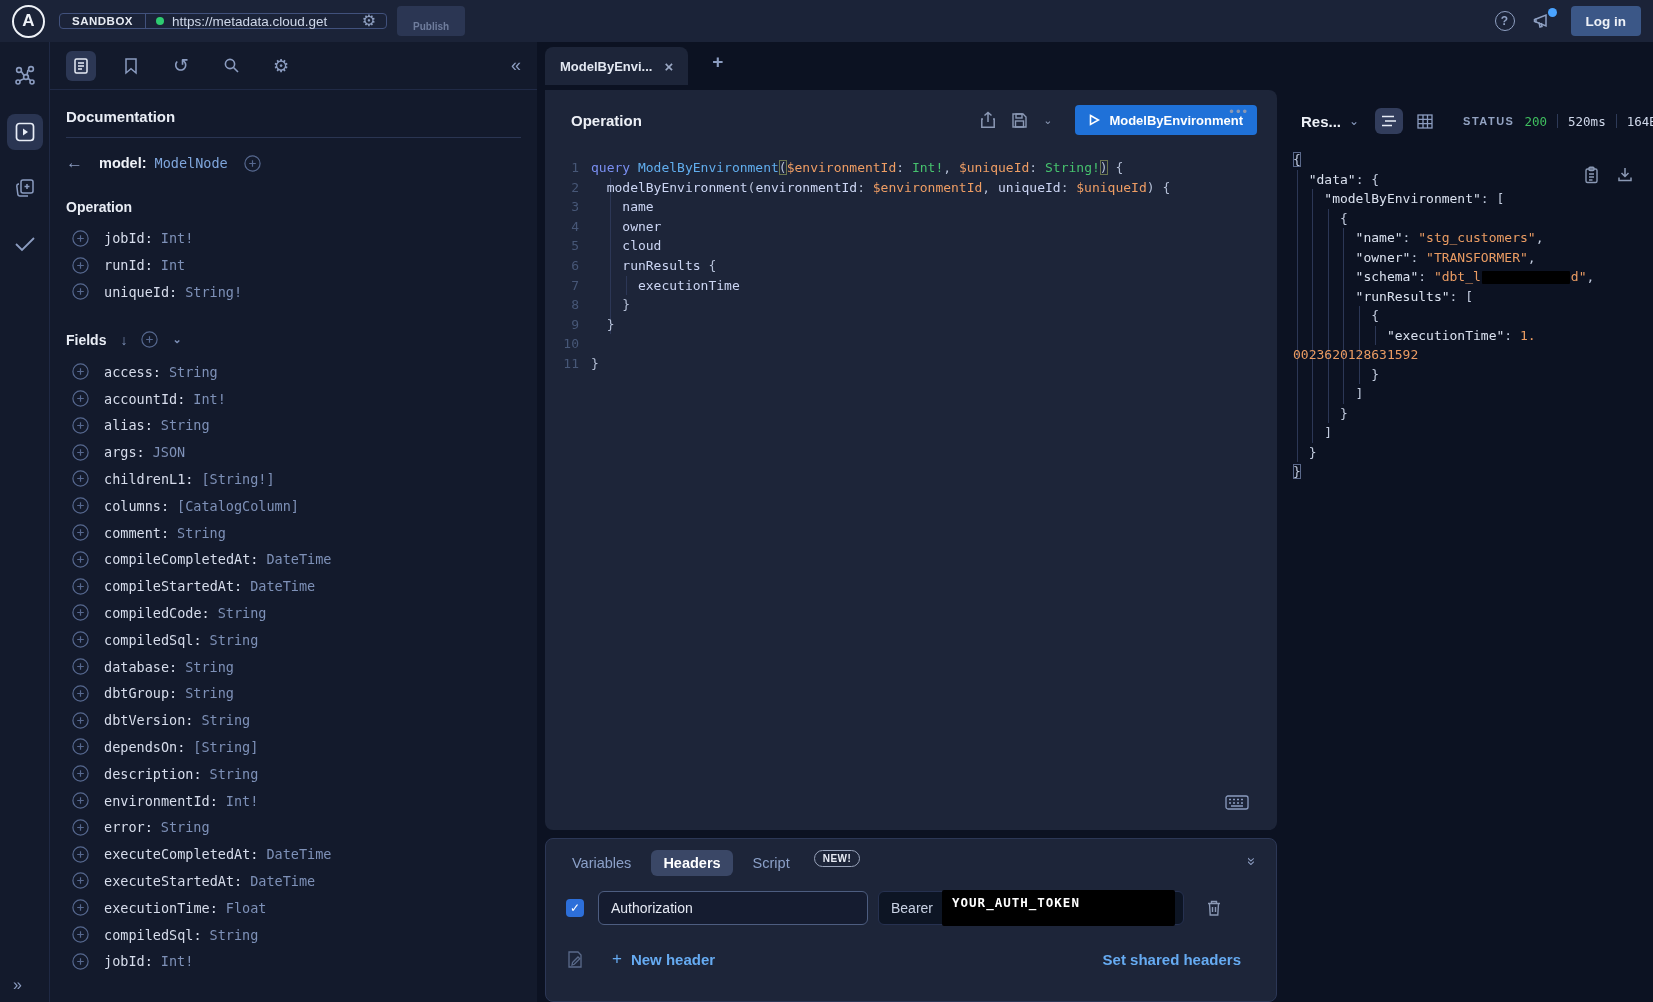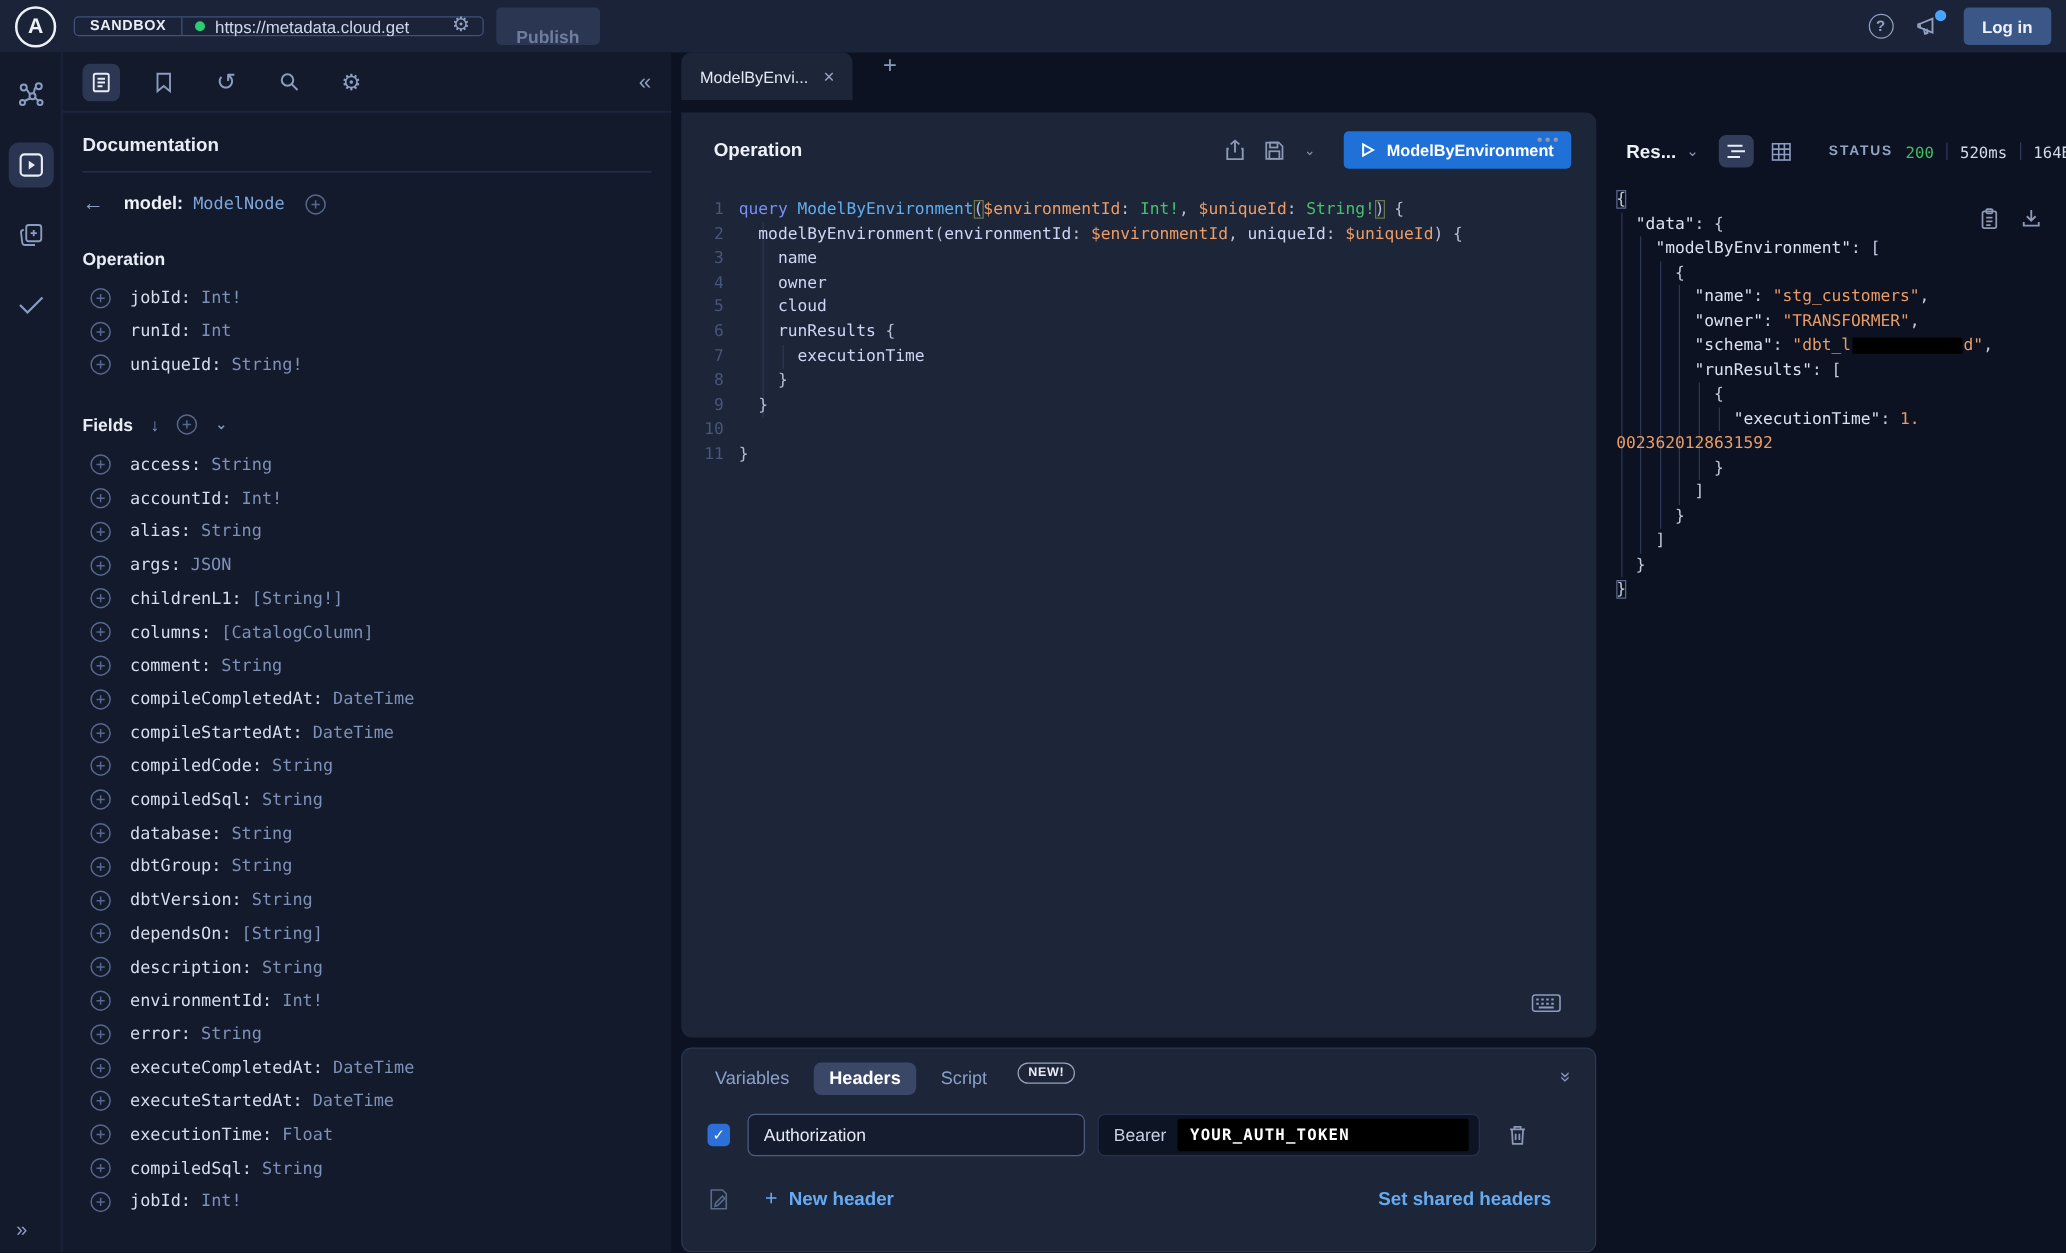--- a/index.html
+++ b/index.html
@@ -13,21 +13,21 @@
     display:flex; align-items:center; justify-content:center; font-weight:bold; font-size:17px; color:#eef1f7; }
   .addr-group { display:flex; align-items:stretch; height:16px; margin-left:14px;
     border:1px solid #41517c; border-radius:4px; }
   .sandbox-chip { display:flex; align-items:center; padding:0 12px; border-right:1px solid #41517c;
     font-size:11.5px; font-weight:bold; letter-spacing:.5px; color:#e8ecf4; }
   .url-box { display:flex; align-items:center; gap:8px; padding:0 10px; width:240px; color:#cfd8ea; font-size:13.5px; }
   .url-text { white-space:nowrap; overflow:hidden; flex:1; }
   .green-dot { width:8px; height:8px; border-radius:50%; background:#2ecc71; flex:none; }
   .icon-gear { color:#8fa0c2; font-size:16px; line-height:1; }
   .publish-btn { margin-left:10px; height:28px; padding:15px 16px; background:#2b3653; color:#6f7d9d;
-    border:none; border-radius:4px; font-size:14px; font-weight:bold; }
+    border:none; border-radius:4px; font-size:10px; font-weight:bold; }
   .topbar-right { margin-left:auto; display:flex; align-items:center; gap:18px; }
   .help-icon { width:20px; height:20px; border:1.5px solid #8fa0c2; border-radius:50%; color:#8fa0c2;
     font-size:12px; font-weight:bold; display:flex; align-items:center; justify-content:center; }
   .megaphone { position:relative; color:#8fa0c2; }
   .notif-dot { position:absolute; top:-4px; right:-4px; width:9px; height:9px; background:#4aa3ff; border-radius:50%; }
   .login-btn { height:30px; padding:0 15px; background:#3b5787; color:#eef2f8; border:none;
     border-radius:4px; font-size:13.5px; font-weight:bold; }
 
   
   .app { display:flex; height:960px; }
@@ -55,21 +55,21 @@
   .section-title { font-size:14px; font-weight:bold; color:#e9edf5; margin-top:26px;
     display:flex; align-items:center; gap:14px; }
   .sec-ic { color:#7e91b8; }
   .doc-list { margin-top:10px; }
   .doc-row { display:flex; align-items:center; gap:15px; height:26.8px; margin-left:6px; }
   .fname { color:#d7ddec; font-family:"DejaVu Sans Mono", monospace; font-size:13.5px; }
   .ftype { color:#7e91b8; font-family:"DejaVu Sans Mono", monospace; font-size:13.5px; margin-left:-7px; }
 
   
   .mainarea { width:740px; flex:none; display:flex; flex-direction:column; padding-left:8px; }
-  .tabbar { height:48px; flex:none; display:flex; align-items:flex-start; }
+  .tabbar { height:48px; flex:none; display:flex; align-items:center;font-weight:bold; }
   .tab { height:38px; background:#1d2539; border-radius:8px 8px 0 0; display:flex; align-items:center;
     gap:12px; padding:0 15px; font-size:13px; color:#e3e8f2; }
   .tab-close { color:#9aa8c4; font-size:15px; }
   .newtab { color:#8b9cc0; font-size:19px; margin:0 0 9px 24px; }
 
   .op-card { background:#1d2539; border-radius:0 8px 8px 8px; height:740px; position:relative;
     display:flex; flex-direction:column; }
   .op-header { height:60px; flex:none; display:flex; align-items:center; padding:0 20px 0 26px; }
   .op-title { font-size:15px; font-weight:bold; color:#eef1f7; }
   .op-icons { margin-left:auto; display:flex; align-items:center; gap:15px; color:#8b99b5; }
@@ -100,21 +100,21 @@
   .header-row { display:flex; align-items:center; margin:15px 0 0 20px; }
   .checkbox { width:18px; height:18px; background:#2d6fd9; border-radius:4px; color:#fff; font-size:12px;
     display:flex; align-items:center; justify-content:center; flex:none; }
   .key-input { width:270px; height:34px; background:#151c30; border:1px solid #4d5d80; border-radius:6px;
     color:#e6eaf4; font-size:14px; padding:0 12px; margin-left:14px; font-family:"Liberation Sans",sans-serif; }
   .value-box { width:306px; height:34px; background:#0d1524; border:1px solid #263150; border-radius:6px;
     display:flex; align-items:center; padding:0 8px 0 12px; gap:9px; margin-left:10px; }
   .bearer-label { color:#c9d2e4; font-size:14px; flex:none; }
   .token-chip { background:#000; border-radius:2px; padding:0 10px; color:#fff;
     font-family:"DejaVu Sans Mono", monospace; font-size:12.5px; font-weight:bold; letter-spacing:1px;
-    flex:1; height:26px; line-height:26px; overflow:hidden; }
+    flex:1; height:36px; line-height:26px; overflow:hidden; }
   .trash-btn { margin-left:22px; color:#8b99b5; background:none; border:none; }
   .dock-footer { display:flex; align-items:center; margin:24px 35px 0 20px; }
   .collection-icon { color:#5a6a8a; }
   .new-header { color:#66abf2; font-size:15px; font-weight:bold; margin-left:28px;
     display:flex; gap:9px; align-items:center; background:none; border:none; }
   .plus-g { font-size:17px; font-weight:normal; }
   .set-shared { margin-left:auto; color:#66abf2; font-size:15px; font-weight:bold; }
 
   
   .response { flex:1; margin-left:10px; padding-top:66px; position:relative; }

